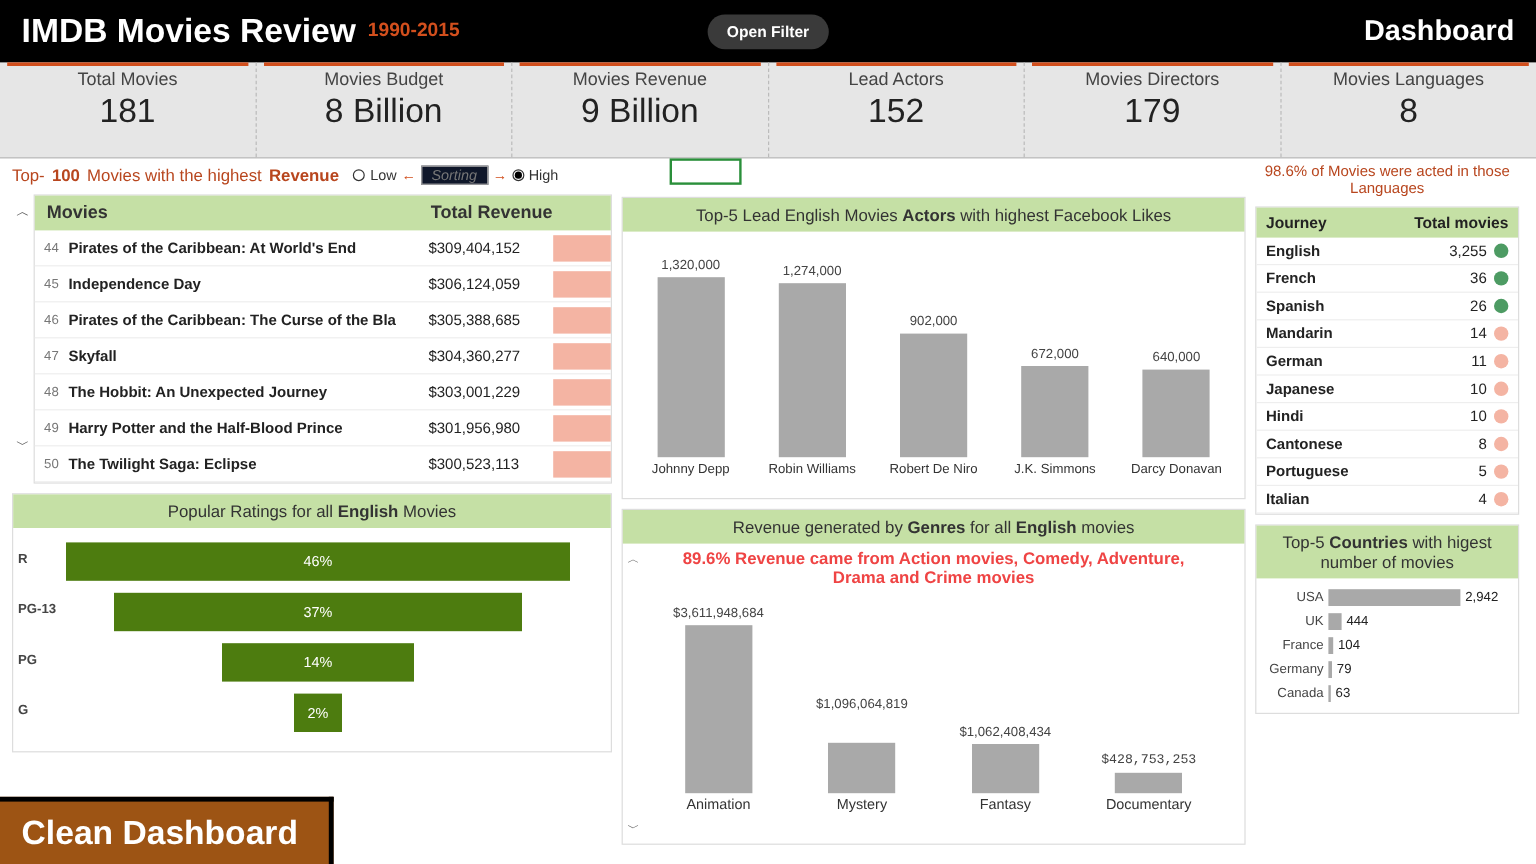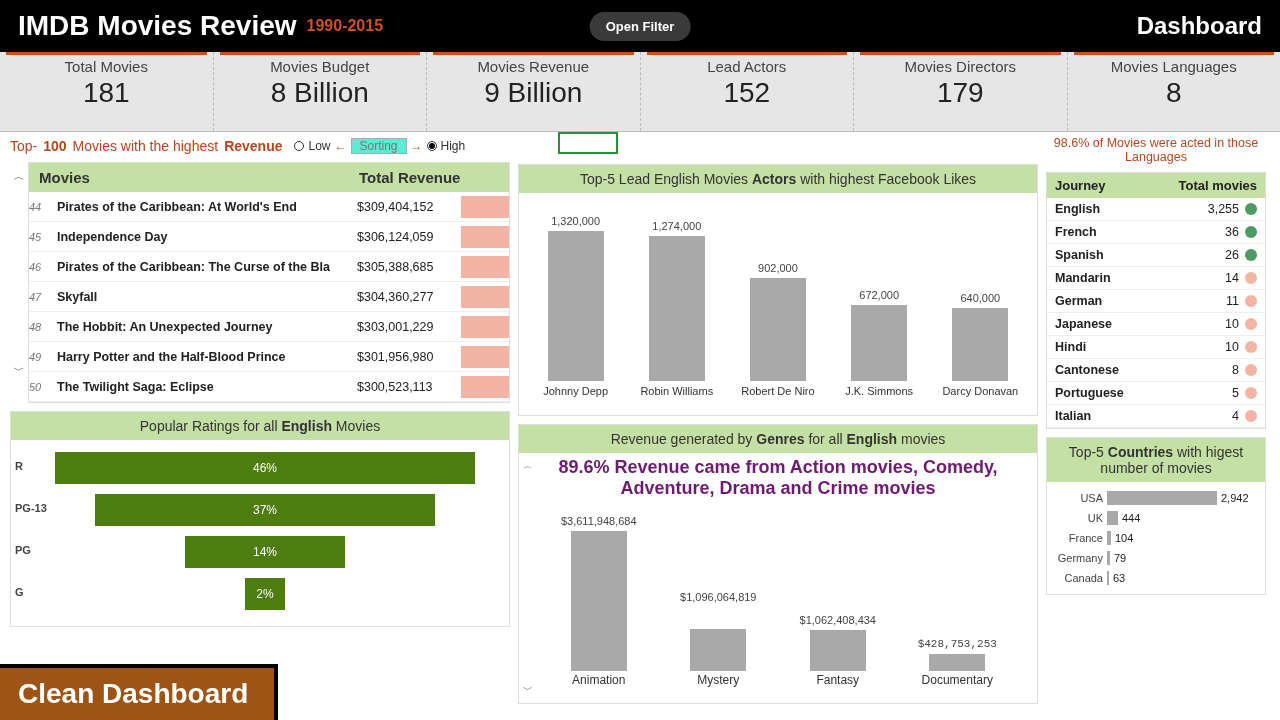--- a/index.html
+++ b/index.html
@@ -19,52 +19,52 @@
 
   .body { display: grid; grid-template-columns: 500px 520px 220px; gap: 8px; padding: 4px 10px 0 10px; height: 538px; }
 
   .col { display: flex; flex-direction: column; gap: 8px; }
 
   .banner-top100 { font-size: 14px; color: #b8461e; padding: 2px 0 0 0; display: flex; align-items: center; gap: 6px; }
   .banner-top100 b { font-weight: bold; }
   .sort-ctl { display: inline-flex; align-items: center; gap: 4px; font-size: 12px; color: #333; margin-left: 6px; }
   .sort-ctl .radio { width: 10px; height: 10px; border: 1px solid #333; border-radius: 50%; display: inline-block; }
   .sort-ctl .radio.filled::after { content: ""; display: block; width: 6px; height: 6px; background: #000; border-radius: 50%; margin: 1px; }
-  .sort-box { border: 1px solid #aaa; color: #777; padding: 0 8px; background:#5eead4;}
+  .sort-box { border: 1px solid #aaa; font-style: italic; color: #777; padding: 0 8px; background:#0f172a;}
   .sort-arrow { color: #d24f1d; font-weight: bold; }
 
   .panel-head-green { background: #c5e0a5; padding: 6px 10px; font-size: 14px; color: #333; text-align: center; }
   .panel-head-green.left { text-align: left; display: flex; font-weight: normal; }
   .panel-head-green.left .c1 { flex: 1; font-weight: bold; font-size: 15px; }
   .panel-head-green.left .c2 { width: 140px; font-weight: bold; font-size: 15px; }
 
   .movies-panel { border: 1px solid #ddd; }
   .movies-row { display: flex; align-items: center; border-bottom: 1px solid #eee; height: 30px; font-size: 12.5px; }
-  .movies-row .rank { width: 24px; color: #777; font-style: italic; font-size: 11px; padding-right: 4px; }
+  .movies-row .rank { width: 24px; text-align: right; color: #777; font-size: 11px; padding-right: 4px; }
   .movies-row .title { flex: 1; font-weight: bold; padding-left: 4px; white-space: nowrap; overflow: hidden; text-overflow: ellipsis; }
   .movies-row .rev { width: 100px; text-align: left; }
   .movies-row .bar { width: 48px; height: 22px; background: #f4b4a3; margin-left: 4px; }
   .scrollbtn { position: absolute; left: -2px; width: 16px; height: 16px; color: #555; font-size: 11px; cursor: pointer; text-align: center; }
 
   .ratings-panel { border: 1px solid #ddd; height: 216px; }
   .funnel { padding: 8px 6px 0 34px; position: relative; height: 176px; }
   .funnel-row { position: relative; height: 42px; }
   .funnel-row .lbl { position: absolute; left: -30px; top: 12px; font-size: 11px; color: #444; font-weight:bold; }
   .funnel-row .bar { position: absolute; top: 4px; height: 32px; background: #4d7c0f; color: #fff; font-size: 12px; display:flex; align-items:center; justify-content:center; }
 
   .actors-panel { border: 1px solid #ddd; height: 252px; }
   .actors-chart { display: flex; align-items: flex-end; justify-content: space-around; height: 188px; padding: 10px 6px 0 6px; }
   .vbar-wrap { display: flex; flex-direction: column; align-items: center; width: 90px; }
   .vbar-val { font-size: 11px; color: #444; margin-bottom: 4px; }
   .vbar { width: 56px; background: #a9a9a9; }
   .actors-xlabels { display: flex; justify-content: space-around; padding: 4px 6px 6px 6px; }
   .actors-xlabels span { width: 90px; text-align: center; font-size: 11px; color: #333; }
 
   .genres-panel { border: 1px solid #ddd; height: 280px; position:relative; }
-  .genres-note { color: #701a75; font-size: 18px; text-align: center; padding: 4px 30px; font-weight: bold; }
+  .genres-note { color: #ef4444; font-size: 14px; text-align: center; padding: 4px 30px; font-weight: bold; }
   .genres-chart { display: flex; align-items: flex-end; justify-content: space-around; height: 168px; padding: 6px 20px 0 20px; }
   .genres-xlabels { display: flex; justify-content: space-around; padding: 2px 20px 6px 20px; }
   .genres-xlabels span { width: 110px; text-align: center; font-size: 12px; color: #333; }
   .mini-scroll { position:absolute; left:4px; width:12px; color:#666; font-size:10px; }
 
   .lang-note { color: #b8461e; font-size: 12.5px; text-align: center; padding: 0 4px; }
   .lang-panel { border: 1px solid #ddd; }
   .lang-head { background: #c5e0a5; display: flex; padding: 5px 8px; font-weight: bold; font-size: 13px; }
   .lang-head .c1 { flex: 1; }
   .lang-row { display: flex; align-items: center; padding: 4px 8px; border-bottom: 1px solid #eee; font-size: 12.5px; }

